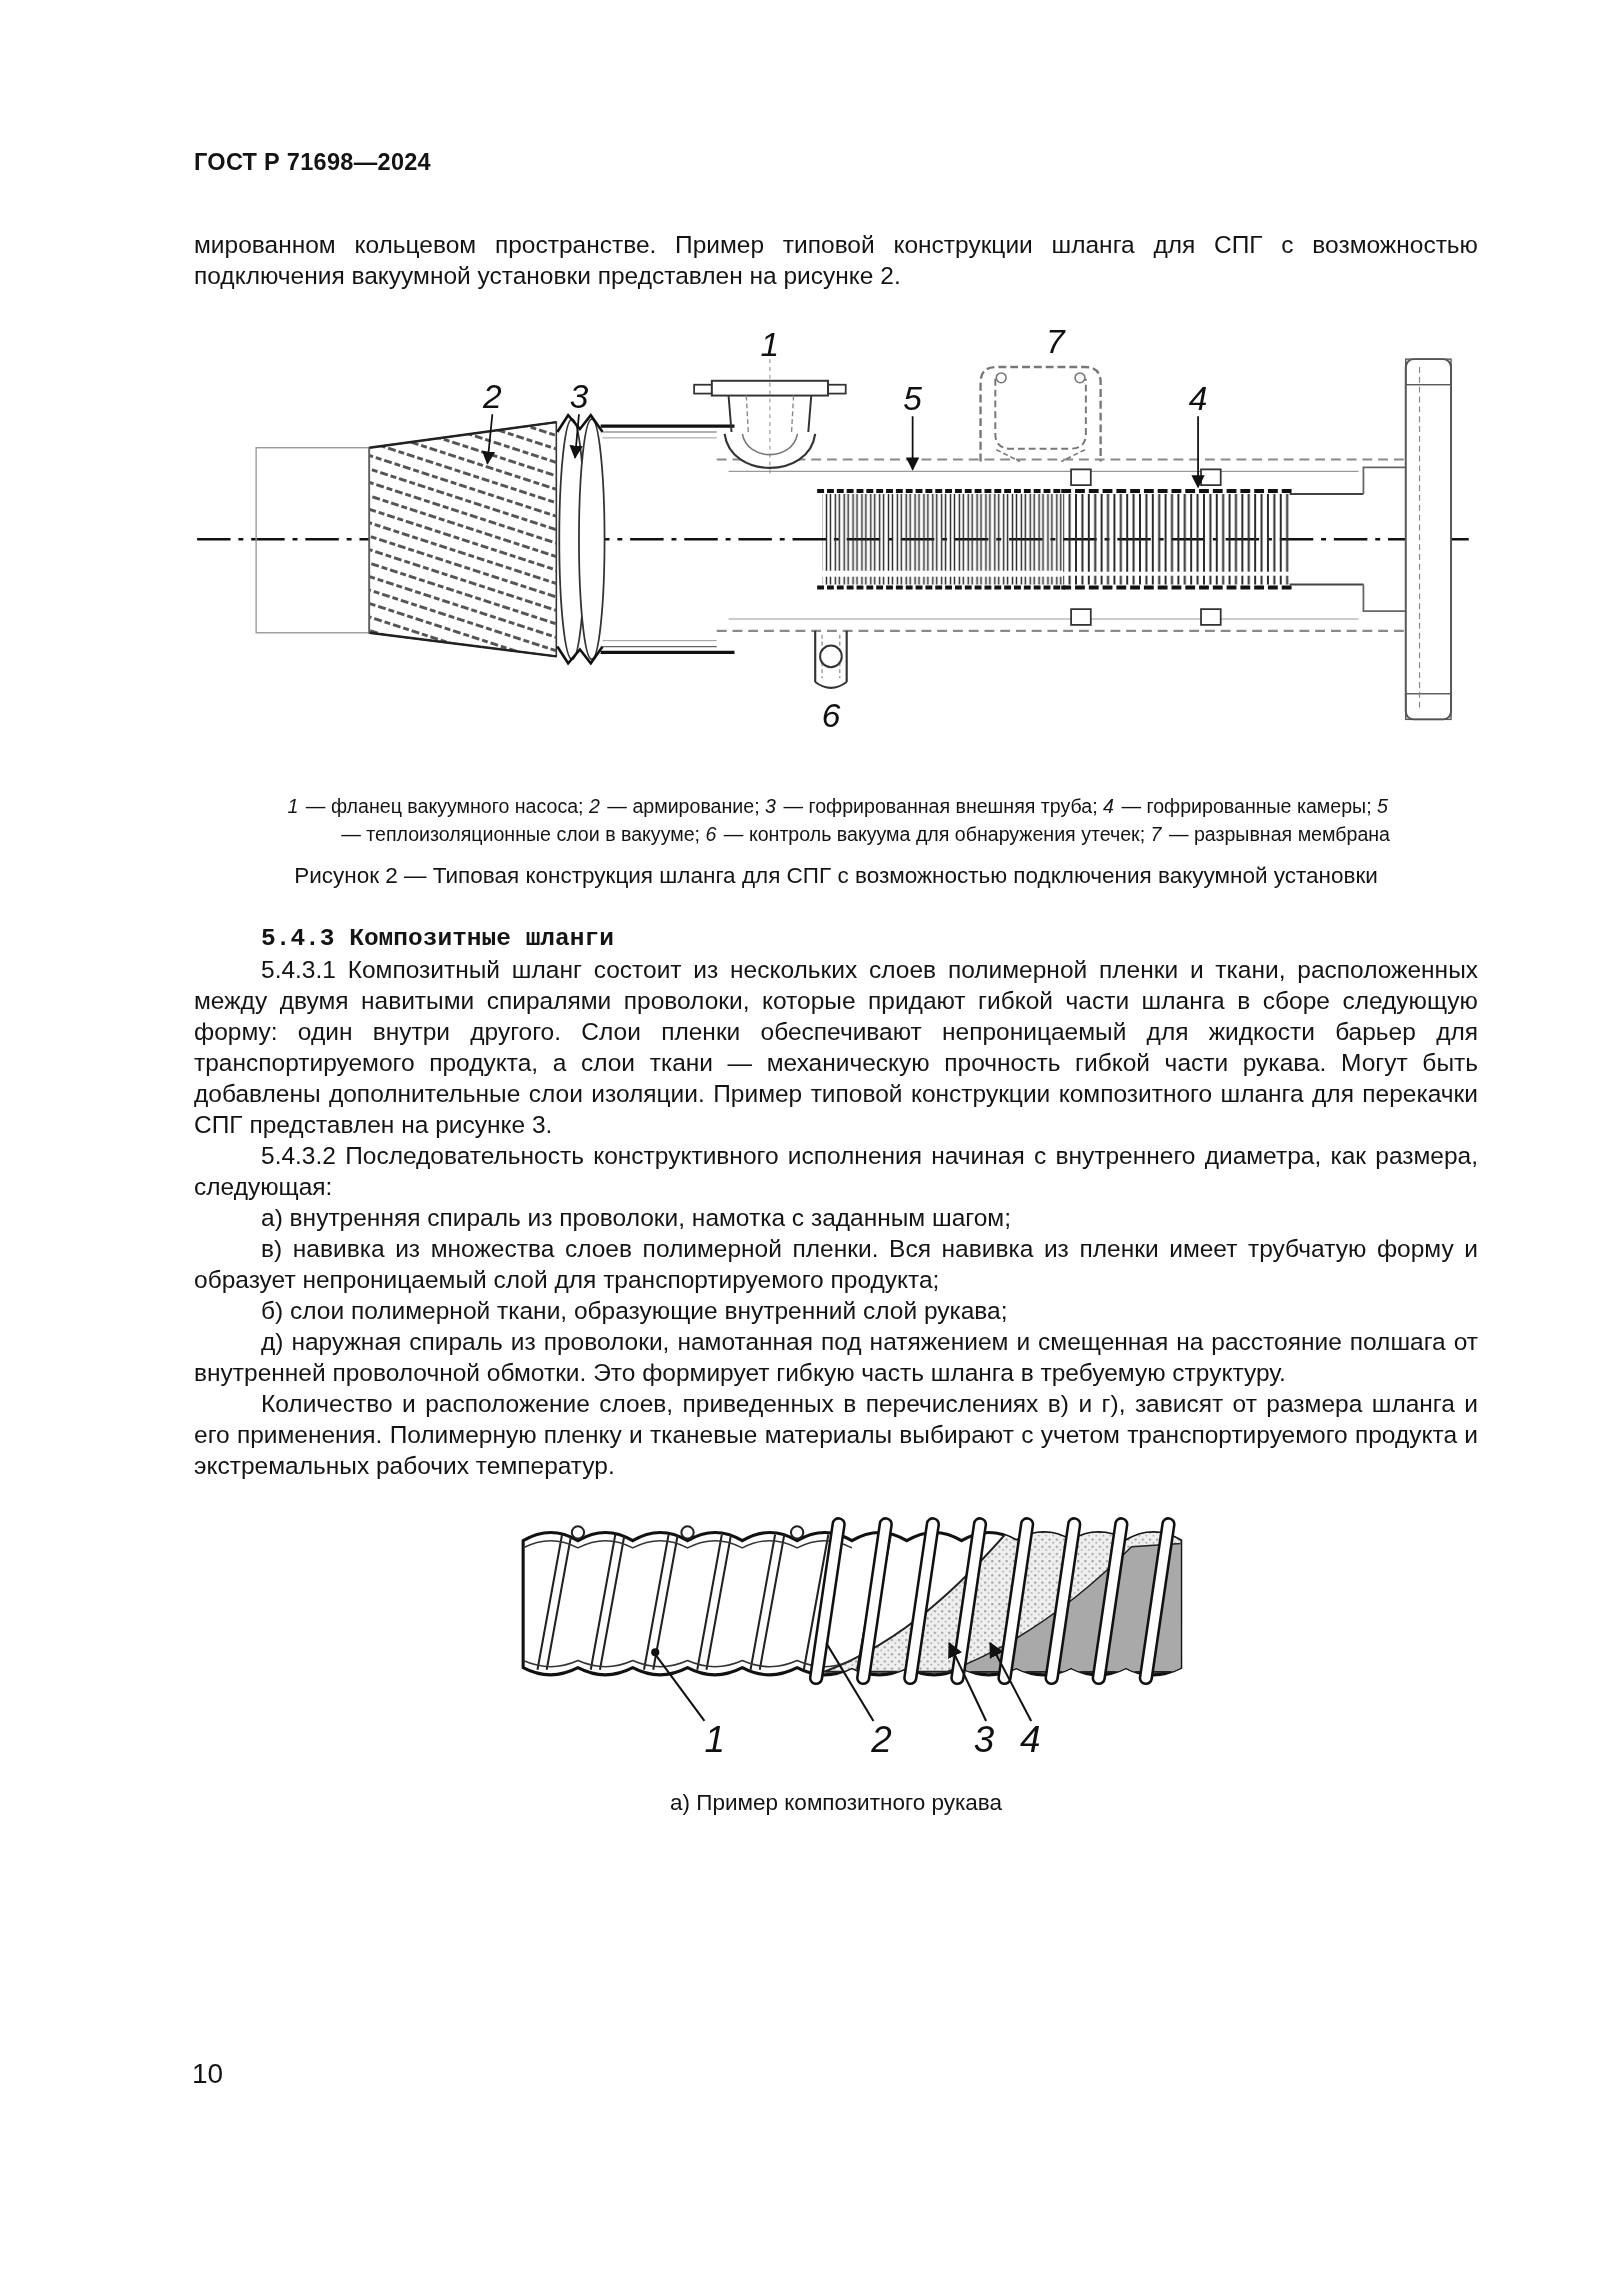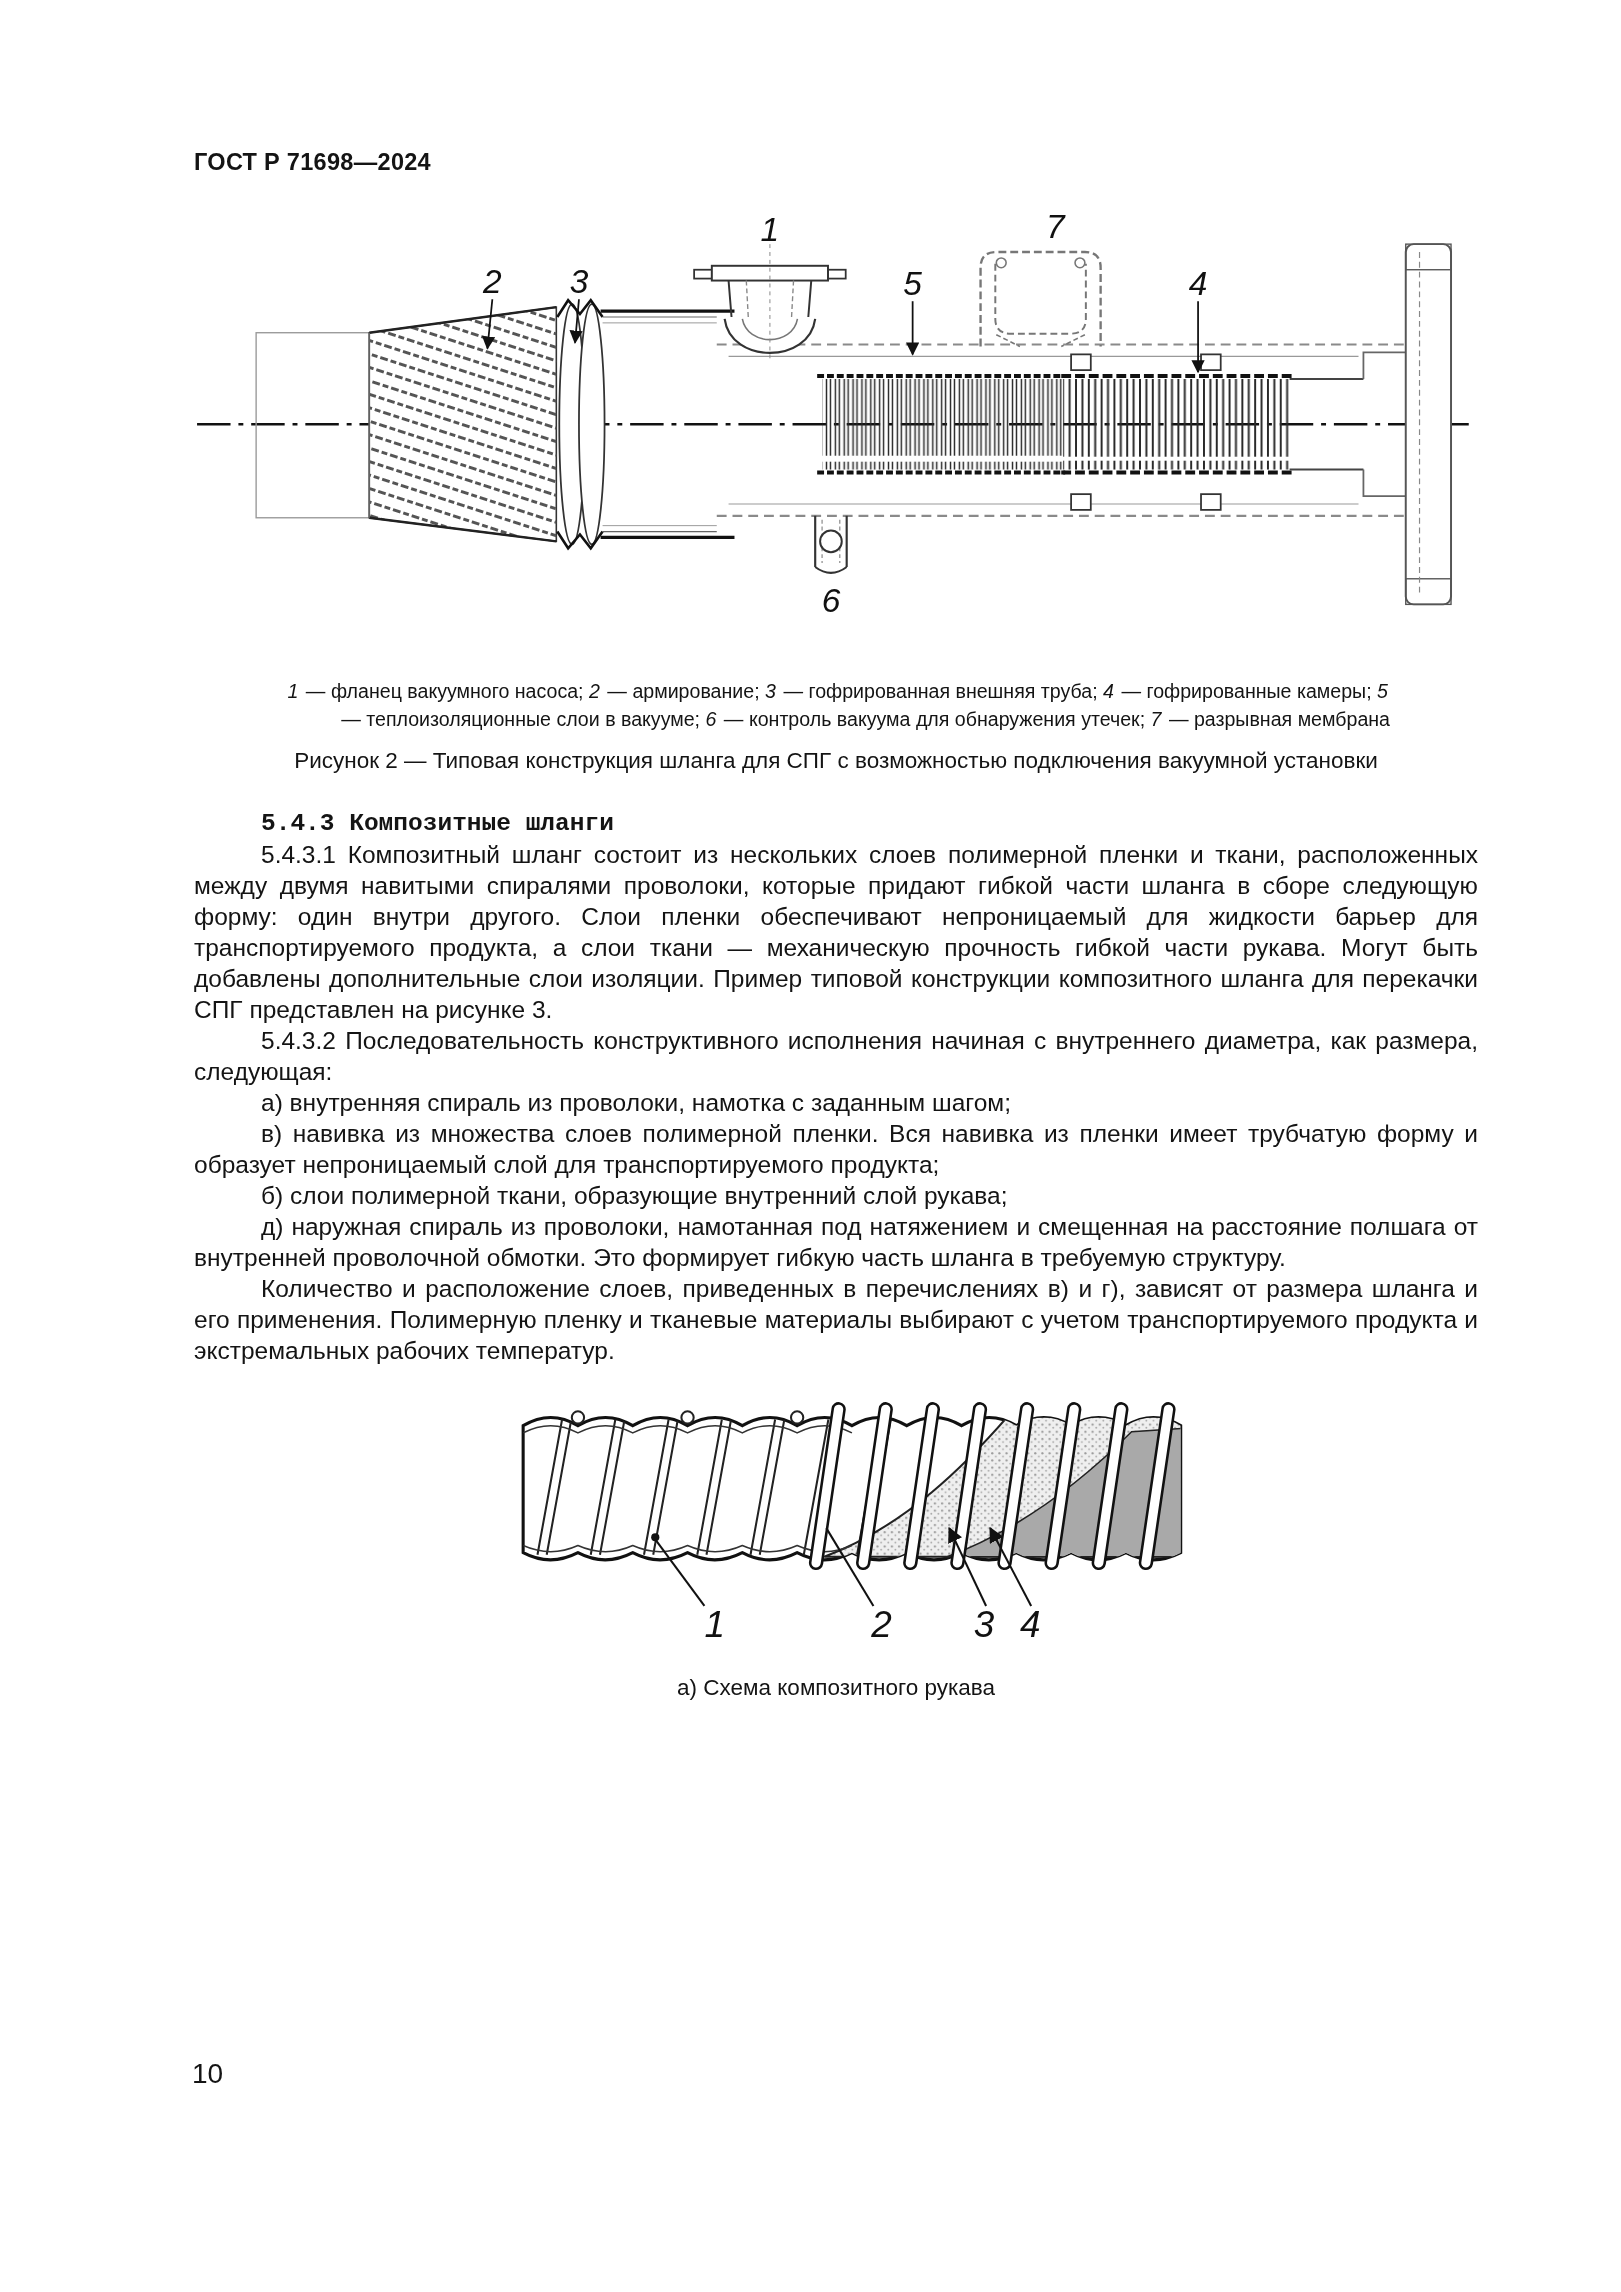--- a/index.html
+++ b/index.html
@@ -23,20 +23,21 @@
   svg text.callout { font-family:"Liberation Sans",sans-serif; font-style:italic; fill:#111; }
 </style>
 </head>
 <body>
 
 <div class="page">
   <div class="content">
 
     <div class="std-header">ГОСТ Р 71698—2024</div>
 
+    <p class="body" style="margin-top:53px;">мированном кольцевом пространстве. Пример типовой конструкции шланга для СПГ с возможностью подключения вакуумной установки представлен на рисунке 2.</p>
 
     <div class="fig2-wrap">
       <svg width="1302" height="438" viewBox="0 95 1320 445">
         <defs>
           <marker id="ah2" viewBox="0 0 10 10" refX="9" refY="5" markerWidth="7.5" markerHeight="7.5" orient="auto">
             <path d="M0,0 L10,5 L0,10 z" fill="#111"></path>
           </marker>
           <pattern id="braid" width="20" height="13" patternUnits="userSpaceOnUse" patternTransform="rotate(18)">
             <path d="M0,6.5 H20" stroke="#555" stroke-width="3.2" stroke-dasharray="6 3" fill="none"></path>
           </pattern>
@@ -245,18 +246,18 @@
           <line x1="502" y1="200" x2="462" y2="124" marker-end="url(#ah3)"></line>
         </g>
 
         <text class="callout" x="193" y="230" font-size="36" text-anchor="middle">1</text>
         <text class="callout" x="356" y="230" font-size="36" text-anchor="middle">2</text>
         <text class="callout" x="456" y="230" font-size="36" text-anchor="middle">3</text>
         <text class="callout" x="501" y="230" font-size="36" text-anchor="middle">4</text>
       </svg>
     </div>
 
-    <div class="caption3">а) Схема композитного рукава</div>
+    <div class="caption3">а) Пример композитного рукава</div>
   </div>
 
   <div class="page-num">10</div>
 </div>
 
 
 </body></html>

